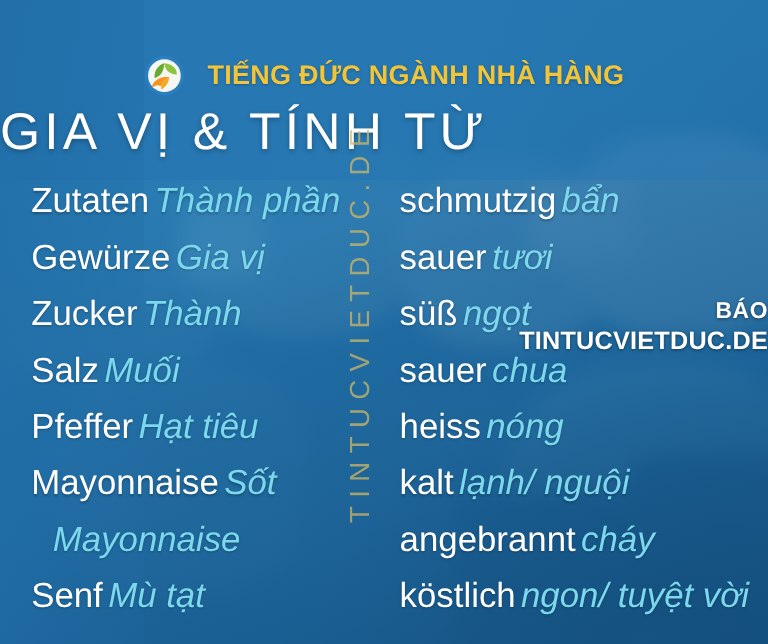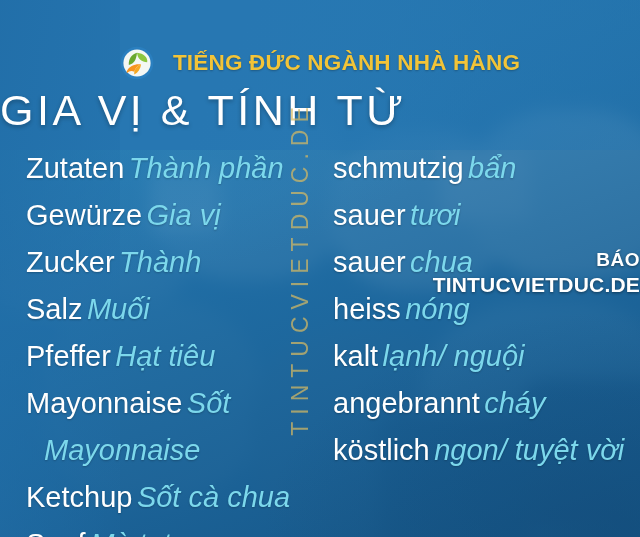--- a/index.html
+++ b/index.html
@@ -160,26 +160,26 @@
     <div class="vwatermark">TINTUCVIETDUC.DE</div>
 
     <div class="col col-left" id="col-left">
         <div class="row"><span class="de">Zutaten</span> <span class="vi">Thành phần</span></div>
         <div class="row"><span class="de">Gewürze</span> <span class="vi">Gia vị</span></div>
         <div class="row"><span class="de">Zucker</span> <span class="vi">Thành</span></div>
         <div class="row"><span class="de">Salz</span> <span class="vi">Muối</span></div>
         <div class="row"><span class="de">Pfeffer</span> <span class="vi">Hạt tiêu</span></div>
         <div class="row"><span class="de">Mayonnaise</span> <span class="vi">Sốt</span></div>
         <div class="row cont"><span class="vi">Mayonnaise</span></div>
-        <div class="row"><span class="de">Ketchup</span> <span class="vi">Sốt cà chua</span></div>
         <div class="row"><span class="de">Senf</span> <span class="vi">Mù tạt</span></div>
       </div>
     <div class="col col-right" id="col-right">
         <div class="row"><span class="de">schmutzig</span> <span class="vi">bẩn</span></div>
         <div class="row"><span class="de">sauer</span> <span class="vi">tươi</span></div>
+        <div class="row"><span class="de">süß</span> <span class="vi">ngọt</span></div>
         <div class="row"><span class="de">sauer</span> <span class="vi">chua</span></div>
         <div class="row"><span class="de">heiss</span> <span class="vi">nóng</span></div>
         <div class="row"><span class="de">kalt</span> <span class="vi">lạnh/ nguội</span></div>
         <div class="row"><span class="de">angebrannt</span> <span class="vi">cháy</span></div>
         <div class="row"><span class="de">köstlich</span> <span class="vi">ngon/ tuyệt vời</span></div>
       </div>
 
     <div class="bwatermark">
       <div class="w1">BÁO</div>
       <div class="w2">TINTUCVIETDUC.DE</div>

